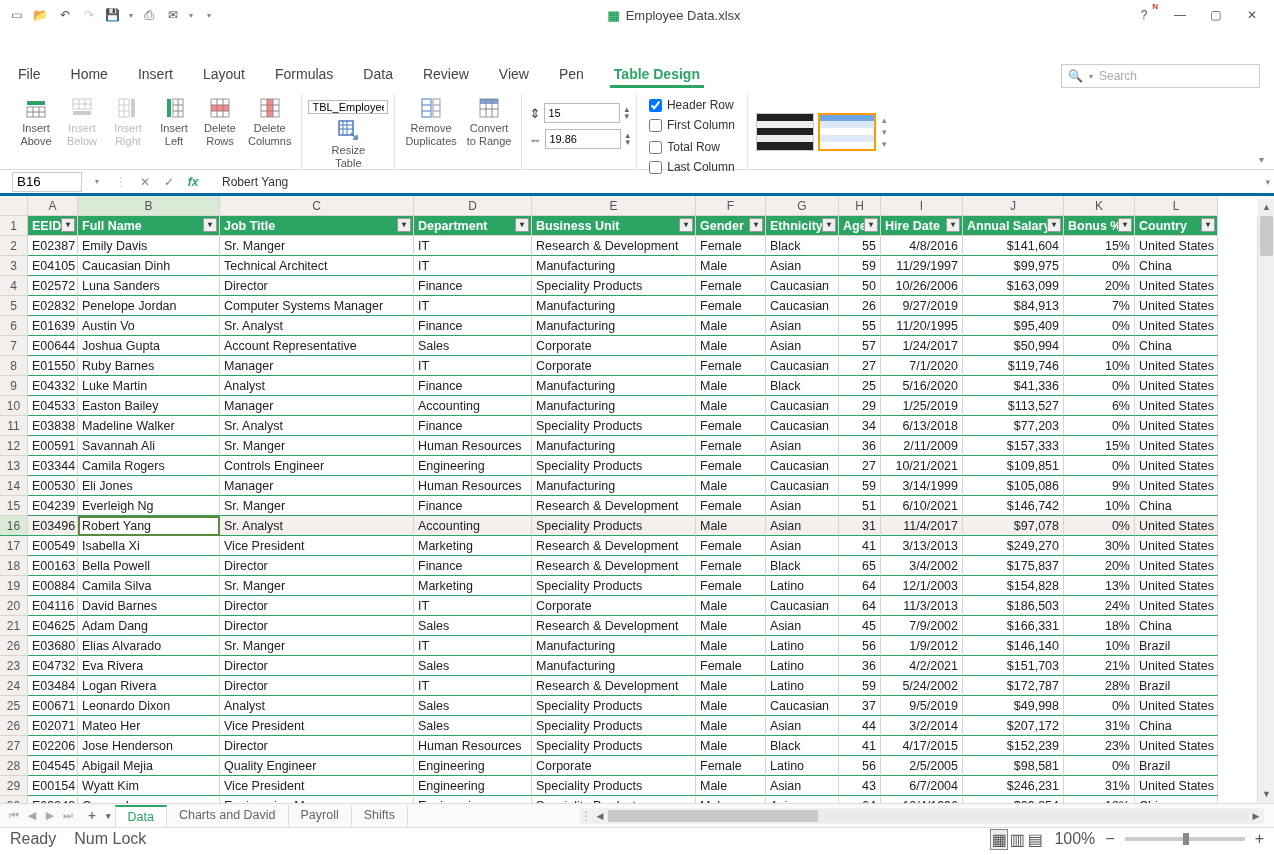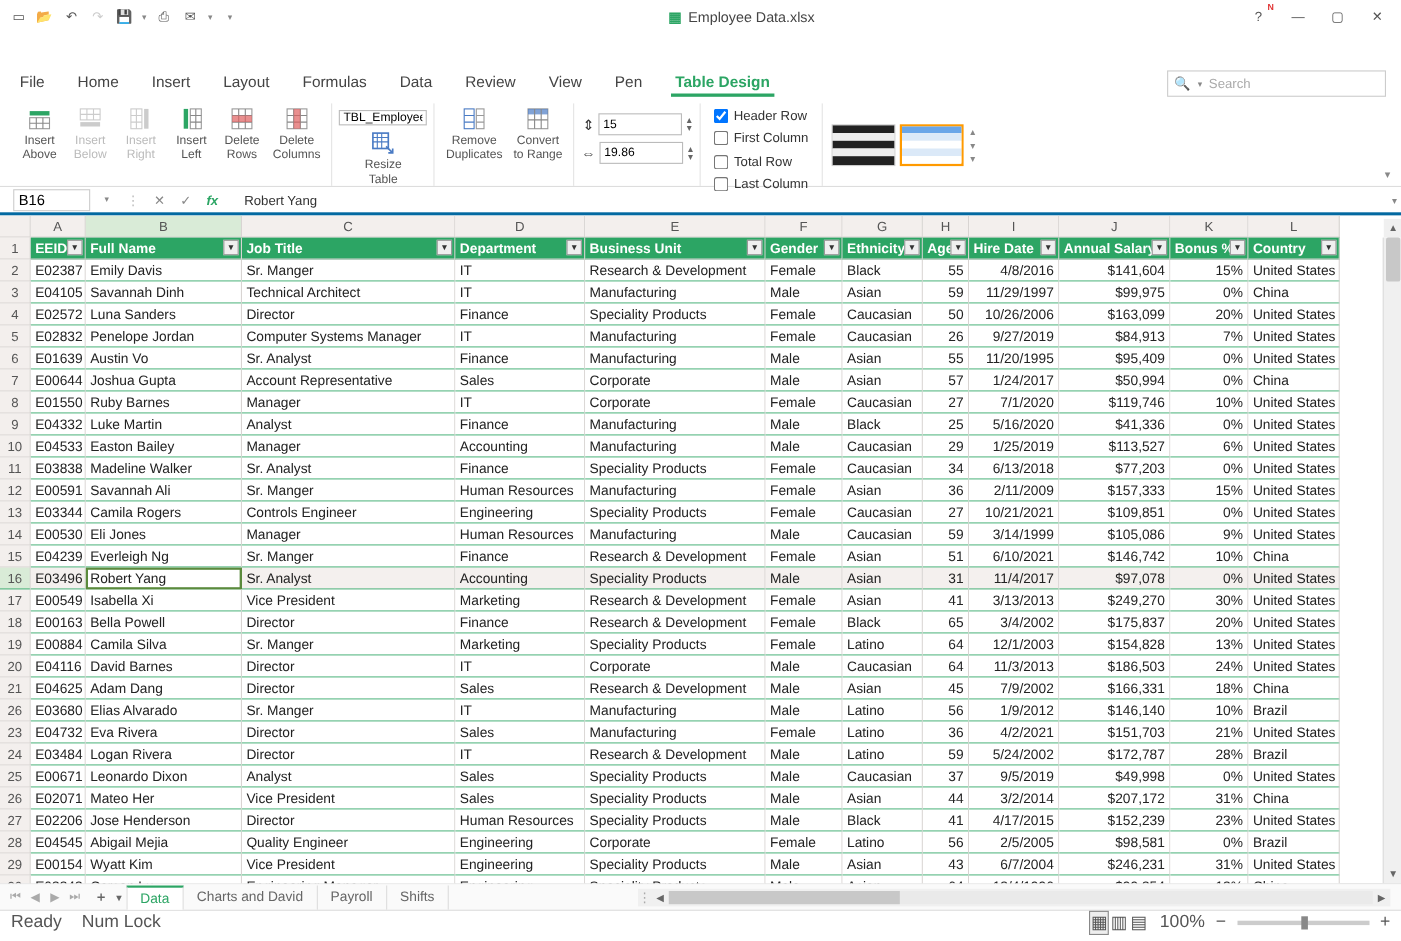--- a/index.html
+++ b/index.html
@@ -385,21 +385,21 @@
       <div class="cell">Research &amp; Development</div>
       <div class="cell">Female</div>
       <div class="cell">Black</div>
       <div class="cell num">55</div>
       <div class="cell num">4/8/2016</div>
       <div class="cell num">$141,604</div>
       <div class="cell num">15%</div>
       <div class="cell">United States</div>
       <div class="rownum">3</div>
       <div class="cell">E04105</div>
-      <div class="cell">Savannah Dinh</div>
+      <div class="cell">Caucasian Dinh</div>
       <div class="cell">Technical Architect</div>
       <div class="cell">IT</div>
       <div class="cell">Manufacturing</div>
       <div class="cell">Male</div>
       <div class="cell">Asian</div>
       <div class="cell num">59</div>
       <div class="cell num">11/29/1997</div>
       <div class="cell num">$99,975</div>
       <div class="cell num">0%</div>
       <div class="cell">China</div>

